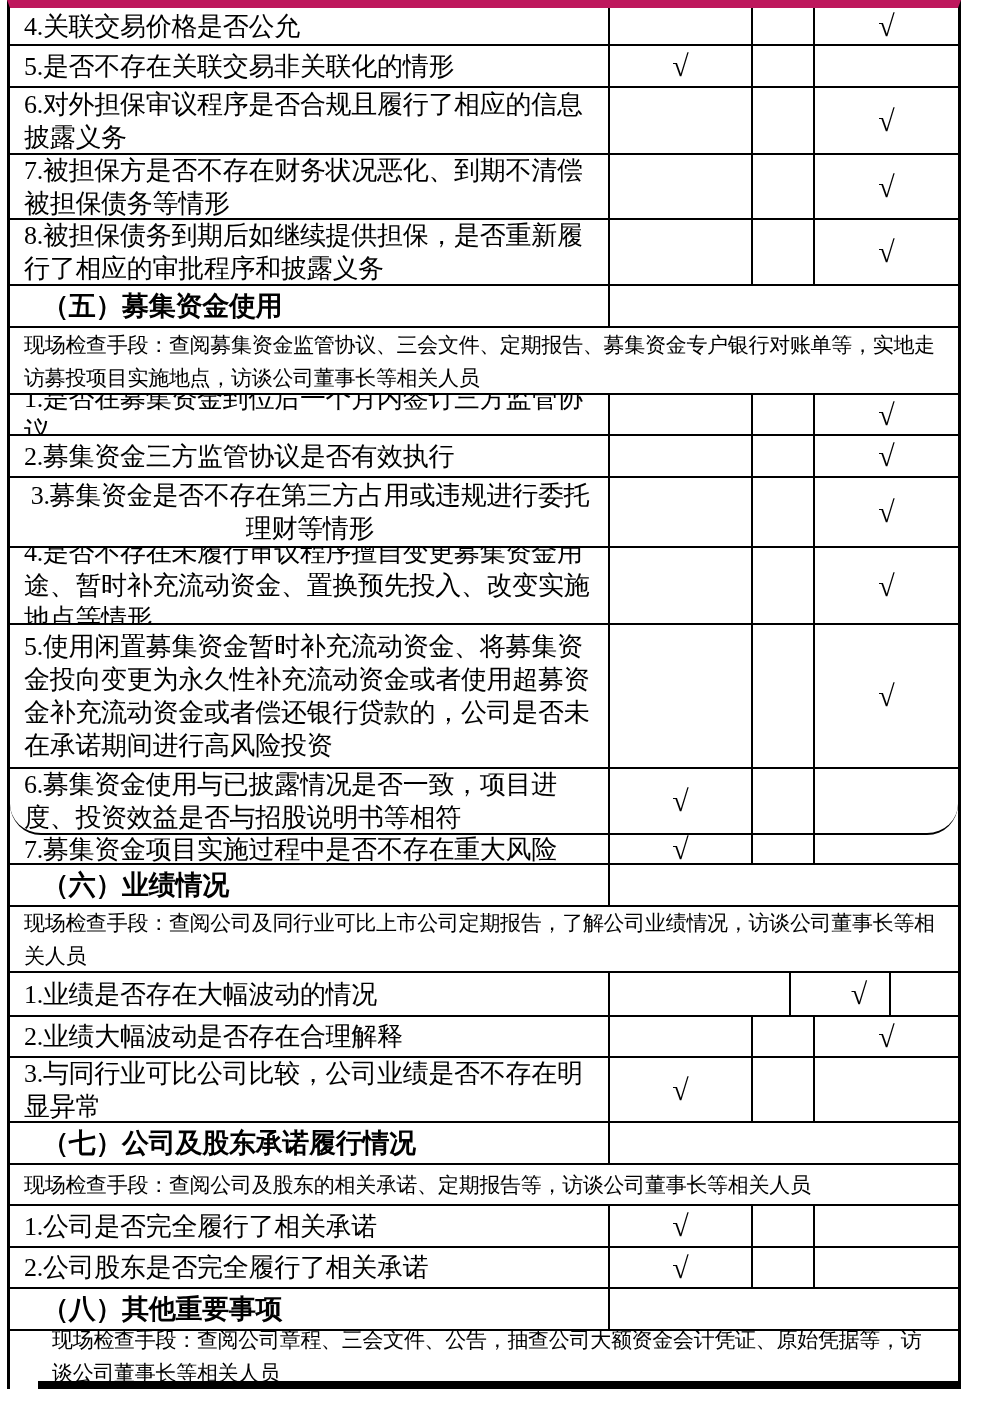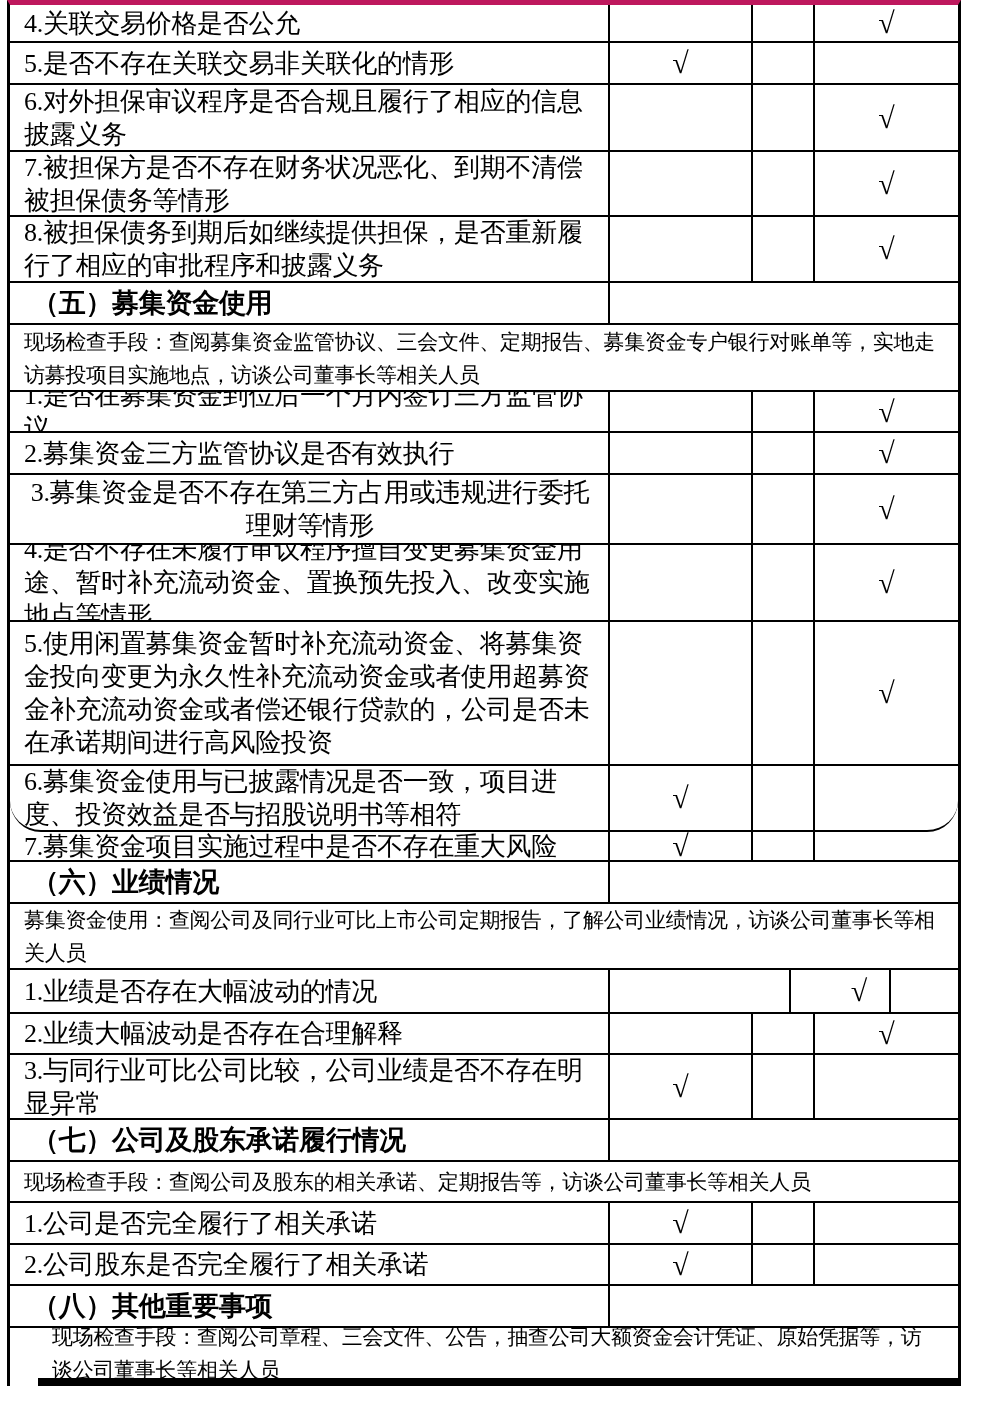--- a/index.html
+++ b/index.html
@@ -16,21 +16,21 @@
     color: #000000;
   }
   .table {
     position: absolute;
     left: 7px;
     top: 0;
     width: 954px;
     box-sizing: border-box;
     border-left: 3px solid #000;
     border-right: 3px solid #000;
-    border-top: 5px solid #be185d;
+    border-top: 8px solid #be185d;
     background: #ffffff;
   }
   .row {
     display: flex;
     box-sizing: border-box;
     border-bottom: 2px solid #000;
     overflow: hidden;
   }
   .cell {
     box-sizing: border-box;
@@ -52,21 +52,21 @@
   .check {
     display: flex;
     align-items: center;
     justify-content: center;
     font-size: 30px;
   }
   .merged { flex: 1; }
   .section .c1 {
     font-weight: bold;
     font-size: 27px;
-    padding-left: 22px;
+    padding-left: 32px;
   }
   .note-cell {
     width: 100%;
     padding: 4px 16px 2px 14px;
     font-size: 21px;
     line-height: 33px;
     letter-spacing: -0.3px;
     display: flex;
     align-items: center;
   }
@@ -204,21 +204,21 @@
       <div class="cell check c3"></div>
       <div class="cell check c4"></div>
     </div>
     <div class="row section" style="height: 42px;">
       <div class="cell c1">
         <span>（六）业绩情况</span>
       </div>
       <div class="cell merged"></div>
     </div>
     <div class="row note" style="height: 66px;">
-      <div class="cell note-cell">募集资金使用：查阅公司及同行业可比上市公司定期报告，了解公司业绩情况，访谈公司董事长等相关人员</div>
+      <div class="cell note-cell">现场检查手段：查阅公司及同行业可比上市公司定期报告，了解公司业绩情况，访谈公司董事长等相关人员</div>
     </div>
     <div class="row item" style="height: 44px; gap: 38px;">
       <div class="cell c1">
         <span>1.业绩是否存在大幅波动的情况</span>
       </div>
       <div class="cell check c2"></div>
       <div class="cell check c3">
         <span>√</span>
       </div>
       <div class="cell check c4"></div>

